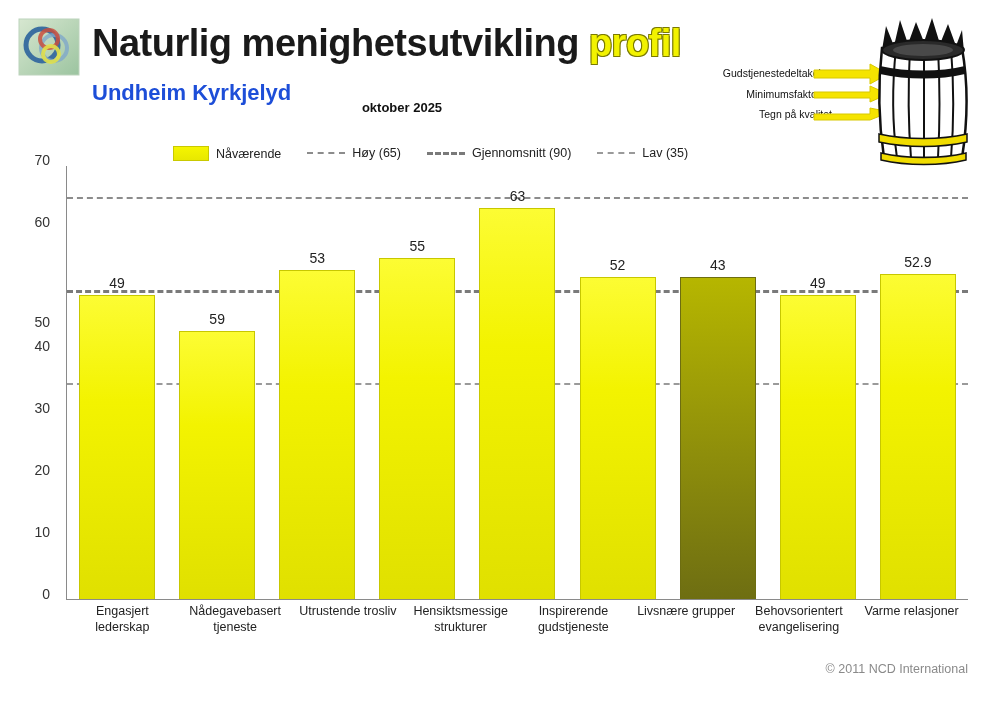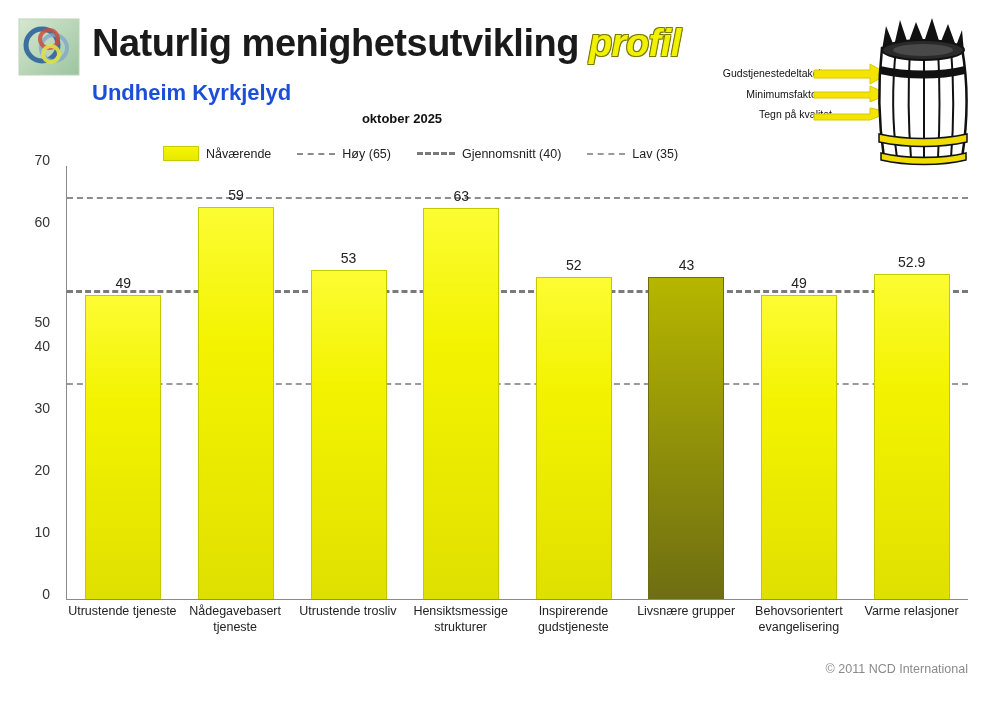--- a/index.html
+++ b/index.html
@@ -32,42 +32,41 @@
     position: absolute;
     left: 92px;
     top: 22px;
     font-size: 38px;
     font-weight: bold;
     color: #1a1a1a;
     letter-spacing: -0.5px;
     white-space: nowrap;
   }
   .title-profil {
-    font-style: italic;
     color: #f2f200;
     text-shadow:
       -1px -1px 0 #7a7a00,
        1px -1px 0 #7a7a00,
       -1px  1px 0 #7a7a00,
        1px  1px 0 #7a7a00;
     margin-left: 10px;
   }
   .title-sub {
     position: absolute;
     left: 92px;
     top: 80px;
     width: 620px;
     font-size: 22px;
     font-weight: bold;
     color: #1d4ed8;
   }
   .title-date {
     position: absolute;
     left: 92px;
-    top: 111px;
+    top: 100px;
     width: 620px;
     text-align: center;
     font-size: 13px;
     font-weight: bold;
     color: #111;
   }
 
   
   .barrel-wrap {
     position: absolute;
@@ -86,24 +85,24 @@
   .barrel-labels div {
     font-size: 10.5px;
     color: #111;
     margin-bottom: 10px;
     white-space: nowrap;
   }
 
   
   .legend {
     position: absolute;
-    left: 163px;
+    left: 173px;
     top: 146px;
     display: flex;
-    align-items: center;
+    align-items: flex-start;
     gap: 26px;
     font-size: 12.5px;
     color: #222;
   }
   .legend-item {
     display: flex;
     align-items: center;
     gap: 7px;
     white-space: nowrap;
   }
@@ -287,21 +286,21 @@
     <div class="legend-item">
       <span class="legend-swatch"></span>
       <span>Nåværende</span>
     </div>
     <div class="legend-item">
       <span class="legend-line" style="border-top-color:#8c8c8c;"></span>
       <span>Høy (65)</span>
     </div>
     <div class="legend-item">
       <span class="legend-line solidish" style="border-top-color:#7a7a7a;"></span>
-      <span>Gjennomsnitt (40)</span>
+      <span>Gjennomsnitt (90)</span>
     </div>
     <div class="legend-item">
       <span class="legend-line" style="border-top-color:#9a9a9a;"></span>
       <span>Lav (35)</span>
     </div>
   </div>
 
   <div class="y-axis-labels">
       <div class="y-tick" style="top: 434px;">0</div>
       <div class="y-tick" style="top: 372px;">10</div>
@@ -319,30 +318,35 @@
         <div class="grid-line" style="top: 124px; border-top-color: rgb(122, 122, 122); border-top-width: 3px;"></div>
         <div class="grid-line" style="top: 217px; border-top-color: rgb(154, 154, 154);"></div>
       </div>
     <div class="bars">
         <div class="bar-slot">
           <div class="bar" style="height: 303.8px;">
             <div class="bar-value">49</div>
           </div>
         </div>
         <div class="bar-slot">
-          <div class="bar" style="height: 392px;">
+          <div class="bar" style="height: 268px;">
             <div class="bar-value">59</div>
           </div>
         </div>
         <div class="bar-slot">
           <div class="bar" style="height: 328.6px;">
             <div class="bar-value">53</div>
           </div>
         </div>
         <div class="bar-slot">
+          <div class="bar" style="height: 341px;">
+            <div class="bar-value">55</div>
+          </div>
+        </div>
+        <div class="bar-slot">
           <div class="bar" style="height: 390.6px;">
             <div class="bar-value">63</div>
           </div>
         </div>
         <div class="bar-slot">
           <div class="bar" style="height: 322.4px;">
             <div class="bar-value">52</div>
           </div>
         </div>
         <div class="bar-slot">
@@ -357,21 +361,21 @@
         </div>
         <div class="bar-slot">
           <div class="bar" style="height: 325px;">
             <div class="bar-value">52.9</div>
           </div>
         </div>
       </div>
   </div>
 
   <div class="x-labels">
-      <div class="x-label">Utrustende tjeneste</div>
+      <div class="x-label">Engasjert lederskap</div>
       <div class="x-label">Nådegavebasert tjeneste</div>
       <div class="x-label">Utrustende trosliv</div>
       <div class="x-label">Hensiktsmessige strukturer</div>
       <div class="x-label">Inspirerende gudstjeneste</div>
       <div class="x-label">Livsnære grupper</div>
       <div class="x-label">Behovsorientert evangelisering</div>
       <div class="x-label">Varme relasjoner</div>
     </div>
 
   <div class="footer">© 2011 NCD International</div>

